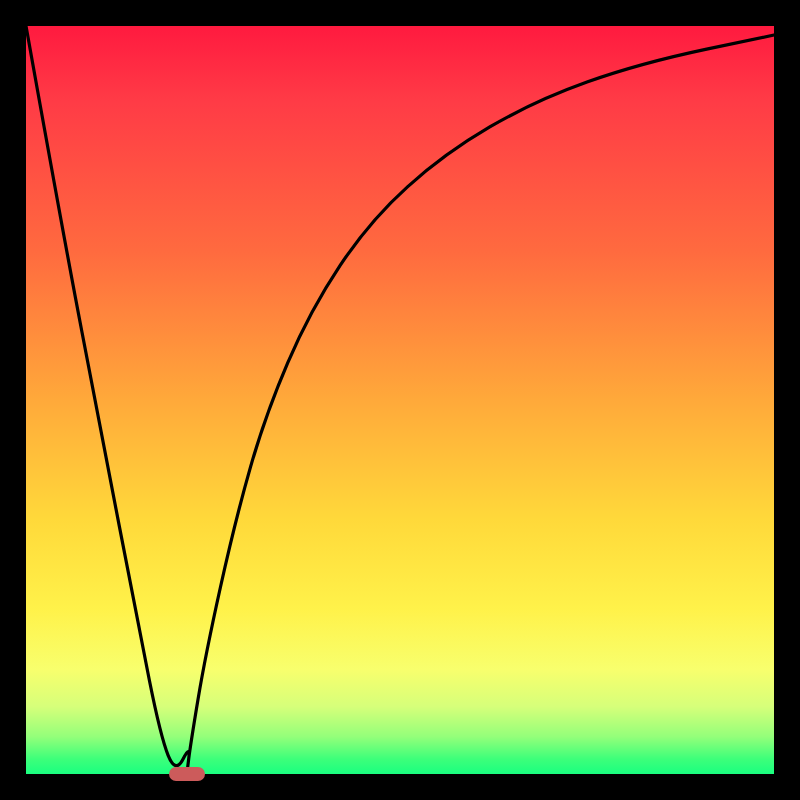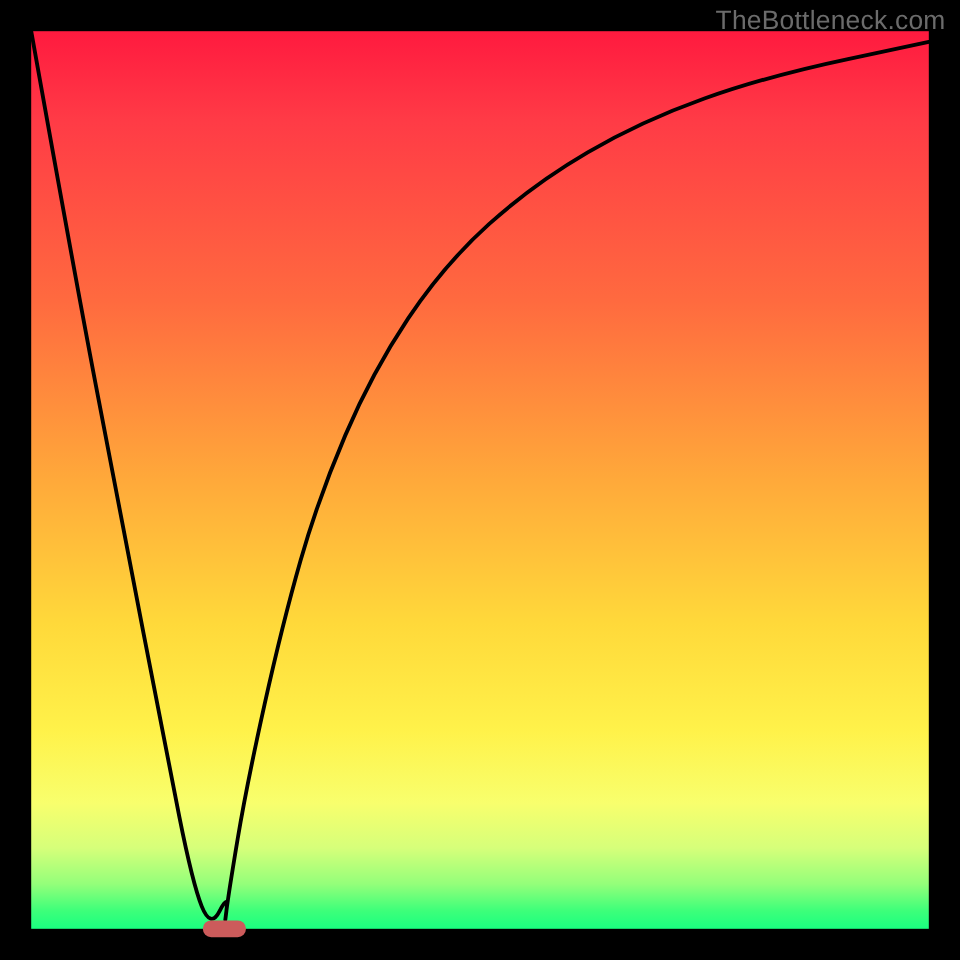--- a/index.html
+++ b/index.html
@@ -70,14 +70,13 @@
 <div class="frame">
   <div class="plot-area">
 
     <svg class="curve" viewBox="0 0 748 748" preserveAspectRatio="none">
       <path id="curve-path" fill="none" stroke="#000" stroke-width="3.2" stroke-linejoin="round" stroke-linecap="round" d="M 0.00 0.00 Q 37.40 209.44 56.10 306.68 Q 74.80 403.92 93.50 501.16 Q 112.20 598.40 123.42 654.50 Q 134.64 710.60 142.12 729.30 Q 149.60 748.00 157.08 733.04 Q 164.56 718.08 162.69 733.04 Q 160.82 748.00 162.69 733.04 Q 164.56 718.08 172.04 673.20 Q 179.52 628.32 194.48 561.00 Q 209.44 493.68 224.40 441.32 Q 239.36 388.96 261.80 336.60 Q 284.24 284.24 314.16 239.36 Q 344.08 194.48 381.48 160.82 Q 418.88 127.16 463.76 100.98 Q 508.64 74.80 561.00 56.10 Q 613.36 37.40 680.68 23.19 T 748.00 8.98"></path>
     </svg>
 
     <div id="minimum-marker" class="marker" style="left: 160.82px; top: 748px;"></div>
   </div>
 
-  <div class="watermark">TheBottleneck.com</div>
 </div>
 
 </body></html>

